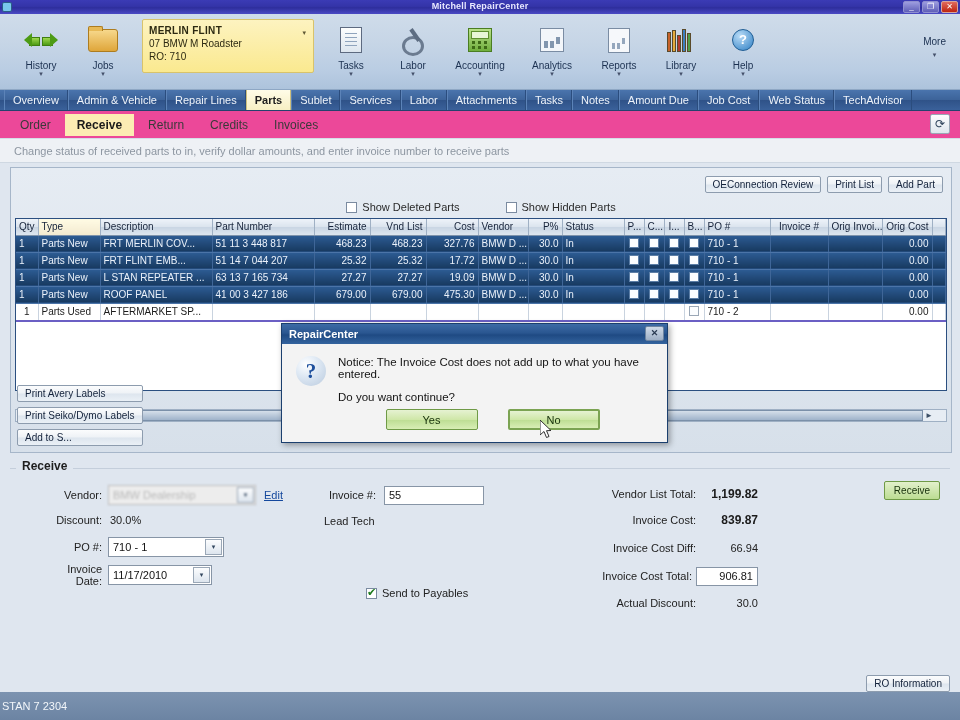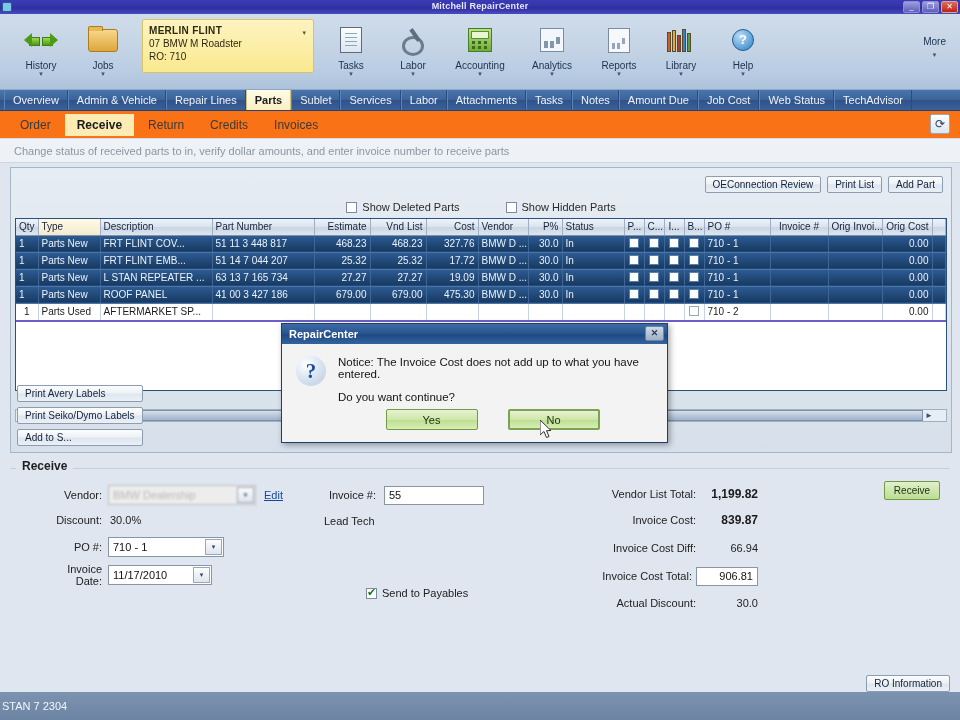--- a/index.html
+++ b/index.html
@@ -128,21 +128,21 @@
     cursor:default; white-space:nowrap;
   }
   .tab.active {
     background:linear-gradient(to bottom,#fffce8,#f7efc3);
     color:#1d1d1d; font-weight:bold;
     border-left:1px solid #cdbf7d; border-right:1px solid #cdbf7d;
   }
 
   
   .subtabs {
-    height:28px; background:#f97316; display:flex; align-items:center;
+    height:28px; background:#ec4899; display:flex; align-items:center;
     padding-left:8px; gap:2px; position:relative;
     border-bottom:1px solid #d5dde7;
   }
   .subtab { padding:4px 12px; font-size:12px; color:#3a3a3a; cursor:default; }
   .subtab.active { background:#fcecb3; font-weight:bold; color:#1a1a1a; }
   .refresh-btn {
     position:absolute; right:10px; top:3px; width:20px; height:20px;
     border:1px solid #9aa7b6; border-radius:2px;
     background:linear-gradient(to bottom,#fdfdfe,#dfe6ee);
     font-size:12px; color:#33475f; text-align:center; line-height:18px;
@@ -474,21 +474,21 @@
           <th class="c">Invoice #</th>
           <th>Orig Invoi...</th>
           <th class="r">Orig Cost</th>
           <th></th>
         </tr>
       </thead>
       <tbody>
         <tr class="selrow">
           <td>1</td>
           <td>Parts New</td>
-          <td>FRT FLINT COV...</td>
+          <td>FRT MERLIN COV...</td>
           <td>51 11 3 448 817</td>
           <td class="r">468.23</td>
           <td class="r">468.23</td>
           <td class="r">327.76</td>
           <td>BMW D ...</td>
           <td class="r">30.0</td>
           <td>In</td>
           <td class="c"><span class="minicb"></span></td>
           <td class="c"><span class="minicb"></span></td>
           <td class="c"><span class="minicb"></span></td>

